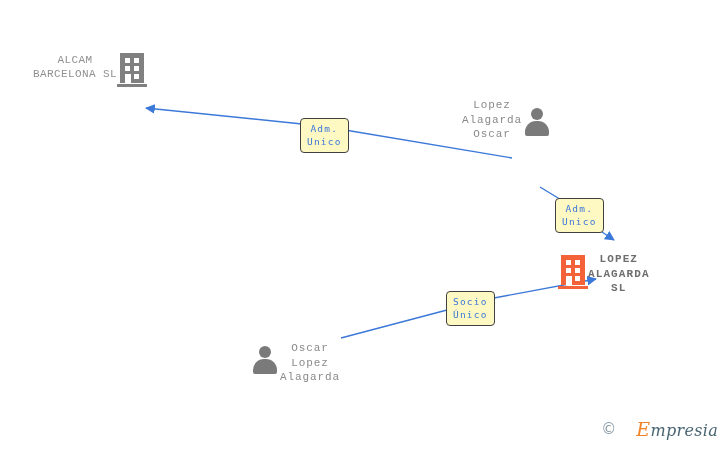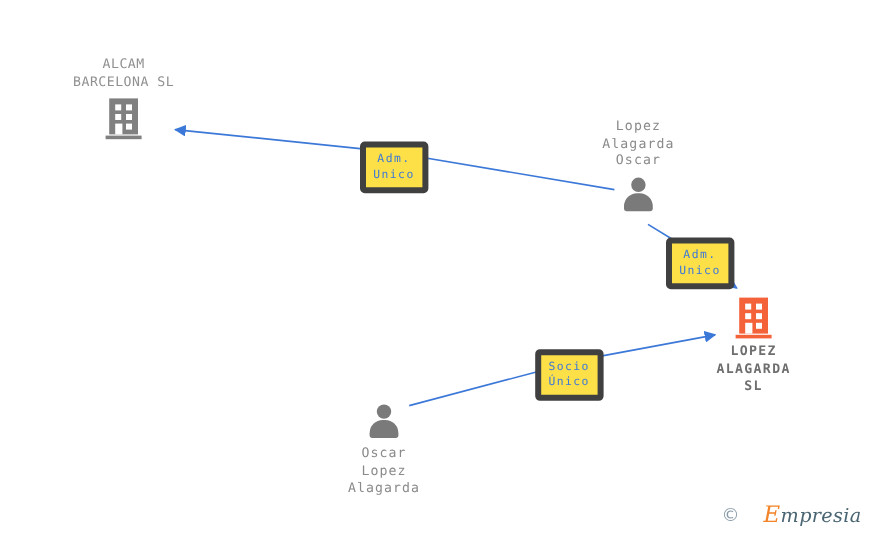--- a/index.html
+++ b/index.html
@@ -22,24 +22,25 @@
     left: 0;
     top: 0;
     width: 728px;
     height: 450px;
   }
 
   
   .node {
     position: absolute;
     display: flex;
-    flex-direction: column;
+    flex-direction: row;
     align-items: center;
     width: 140px;
     text-align: center;
+    font-family: Liberation Mono, monospace;
   }
   .node-label {
     font-size: 11px;
     line-height: 14.5px;
     letter-spacing: 0.7px;
     color: #808080;
     white-space: pre-line;
   }
   .node-label.focal {
     color: #6e6e6e;
@@ -116,23 +117,23 @@
     width: 24px;
     height: 15px;
     background: #7a7a7a;
     border-radius: 11px 11px 2px 2px;
   }
 
   
   .edge-label {
     position: absolute;
     box-sizing: border-box;
-    border: 5px solid #404040;
+    border: 1px solid #404040;
     border-radius: 4px;
-    background: #fde047;
+    background: #fef9c3;
     color: #3c78d8;
     font-size: 9.5px;
     line-height: 13px;
     letter-spacing: 1.2px;
     text-align: center;
     padding: 3px 6px 4px 6px;
     white-space: pre-line;
   }
 
   

